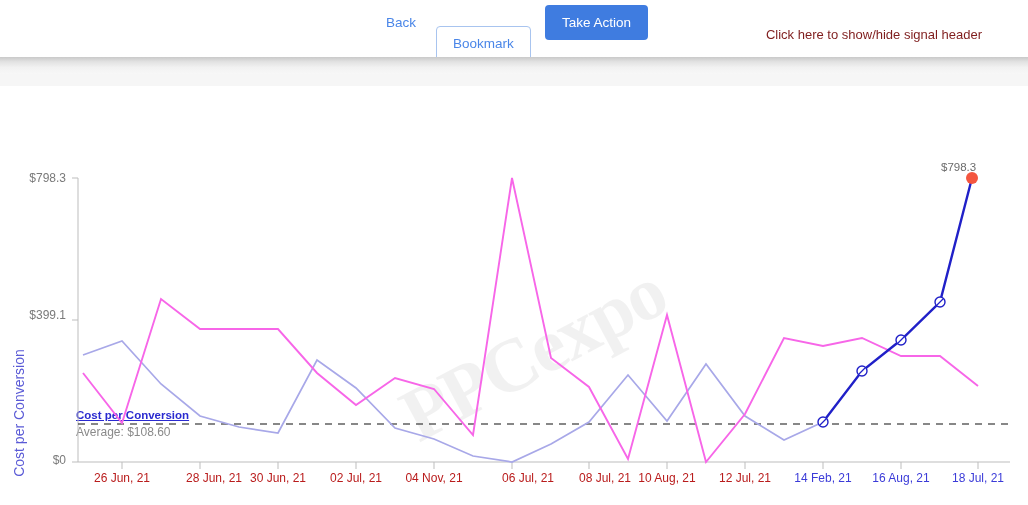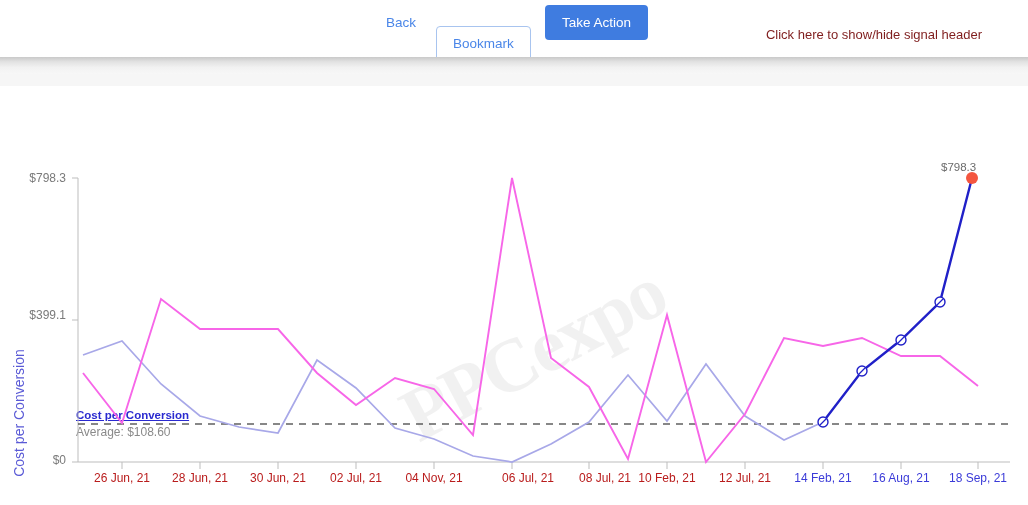--- a/index.html
+++ b/index.html
@@ -293,26 +293,26 @@
         <line x1="820" y1="265" x2="826" y2="259"></line>
         <line x1="859" y1="214" x2="865" y2="208"></line>
         <line x1="898" y1="183" x2="904" y2="177"></line>
         <line x1="937" y1="145" x2="943" y2="139"></line>
       </g>
 
       <circle cx="972" cy="18" r="6" fill="#f4563f"></circle>
     </svg>
 
     <div class="xtick" style="left:80px;  top:311px;">26 Jun, 21</div>
-    <div class="xtick" style="left:158px; top:311px;">28 Jun, 21</div>
+    <div class="xtick" style="left:158px; top:311px;text-align:right;">28 Jun, 21</div>
     <div class="xtick" style="left:236px; top:311px;">30 Jun, 21</div>
     <div class="xtick" style="left:314px; top:311px;">02 Jul, 21</div>
     <div class="xtick" style="left:392px; top:311px;">04 Nov, 21</div>
     <div class="xtick" style="left:470px; top:311px;text-align:right;">06 Jul, 21</div>
     <div class="xtick" style="left:547px; top:311px;text-align:right;">08 Jul, 21</div>
-    <div class="xtick" style="left:625px; top:311px;">10 Feb, 21</div>
+    <div class="xtick" style="left:625px; top:311px;">10 Aug, 21</div>
     <div class="xtick" style="left:703px; top:311px;">12 Jul, 21</div>
     <div class="xtick hl" style="left:781px; top:311px;">14 Feb, 21</div>
     <div class="xtick hl" style="left:859px; top:311px;">16 Aug, 21</div>
-    <div class="xtick hl" style="left:936px; top:311px;">18 Sep, 21</div>
+    <div class="xtick hl" style="left:936px; top:311px;">18 Jul, 21</div>
   </div>
 
 </div>
 
 </body></html>

